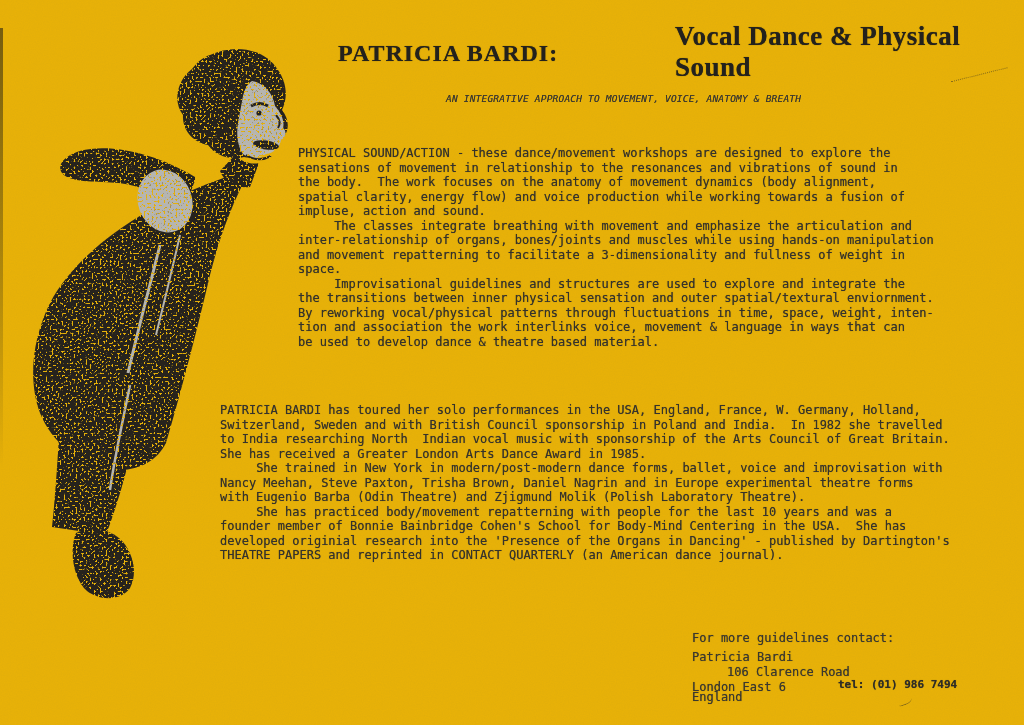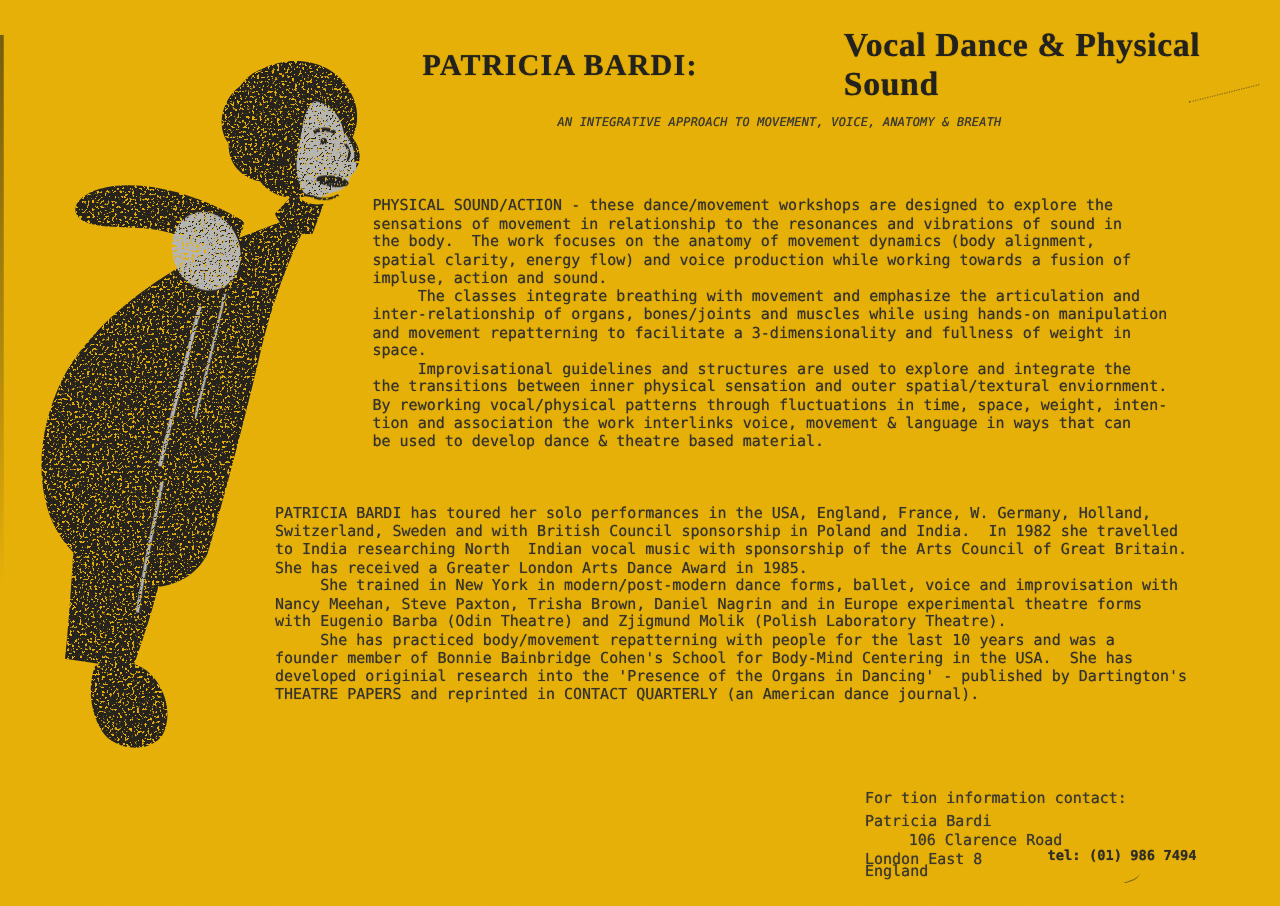--- a/index.html
+++ b/index.html
@@ -33,21 +33,21 @@
     color:#3a3831; text-shadow:0 0 0.6px rgba(55,52,45,.8);font-style:italic;
   }
   
   .typed {
     position:absolute;
     font-size:12px; line-height:14.5px;
     color:#34322b;
     white-space:pre-wrap;
     text-shadow:0 0 0.7px rgba(55,52,45,.75);
   }
-  .workshop { left:298px; top:157px; width:665px; }
+  .workshop { left:298px; top:146px; width:665px; }
   .bio      { left:220px; top:403px; width:780px; }
   
   .contact-line { position:absolute; font-size:12px; color:#3a382f;
                   text-shadow:0 0 0.7px rgba(55,52,45,.75); white-space:pre; }
   .c-head  { left:692px; top:631px; }
   .c-name  { left:692px; top:650px; }
   .c-addr1 { left:727px; top:665px; }
   .c-addr2 { left:692px; top:680px; }
   .c-addr3 { left:692px; top:690px; }
   .c-tel   { left:838px; top:678px; font-weight:bold; font-size:11px; color:#2e2c25; }
@@ -134,24 +134,24 @@
 to India researching North  Indian vocal music with sponsorship of the Arts Council of Great Britain.
 She has received a Greater London Arts Dance Award in 1985.
      She trained in New York in modern/post-modern dance forms, ballet, voice and improvisation with
 Nancy Meehan, Steve Paxton, Trisha Brown, Daniel Nagrin and in Europe experimental theatre forms
 with Eugenio Barba (Odin Theatre) and Zjigmund Molik (Polish Laboratory Theatre).
      She has practiced body/movement repatterning with people for the last 10 years and was a
 founder member of Bonnie Bainbridge Cohen's School for Body-Mind Centering in the USA.  She has
 developed originial research into the 'Presence of the Organs in Dancing' - published by Dartington's
 THEATRE PAPERS and reprinted in CONTACT QUARTERLY (an American dance journal).</div>
 
-  <div class="contact-line c-head">For tion information contact:</div>
+  <div class="contact-line c-head">For more guidelines contact:</div>
   <div class="contact-line c-name">Patricia Bardi</div>
   <div class="contact-line c-addr1">106 Clarence Road</div>
-  <div class="contact-line c-addr2">London East 8</div>
+  <div class="contact-line c-addr2">London East 6</div>
   <div class="contact-line c-addr3">England</div>
   <div class="contact-line c-tel">tel: (01) 986 7494</div>
 
   <div class="edge-strip"></div>
   <div class="scratch-tr"></div>
   <div class="mark-br"></div>
 
   <svg class="paper-noise">
     <filter id="pnoise">
       <feTurbulence type="fractalNoise" baseFrequency="0.85" numOctaves="2" seed="3"></feTurbulence>

